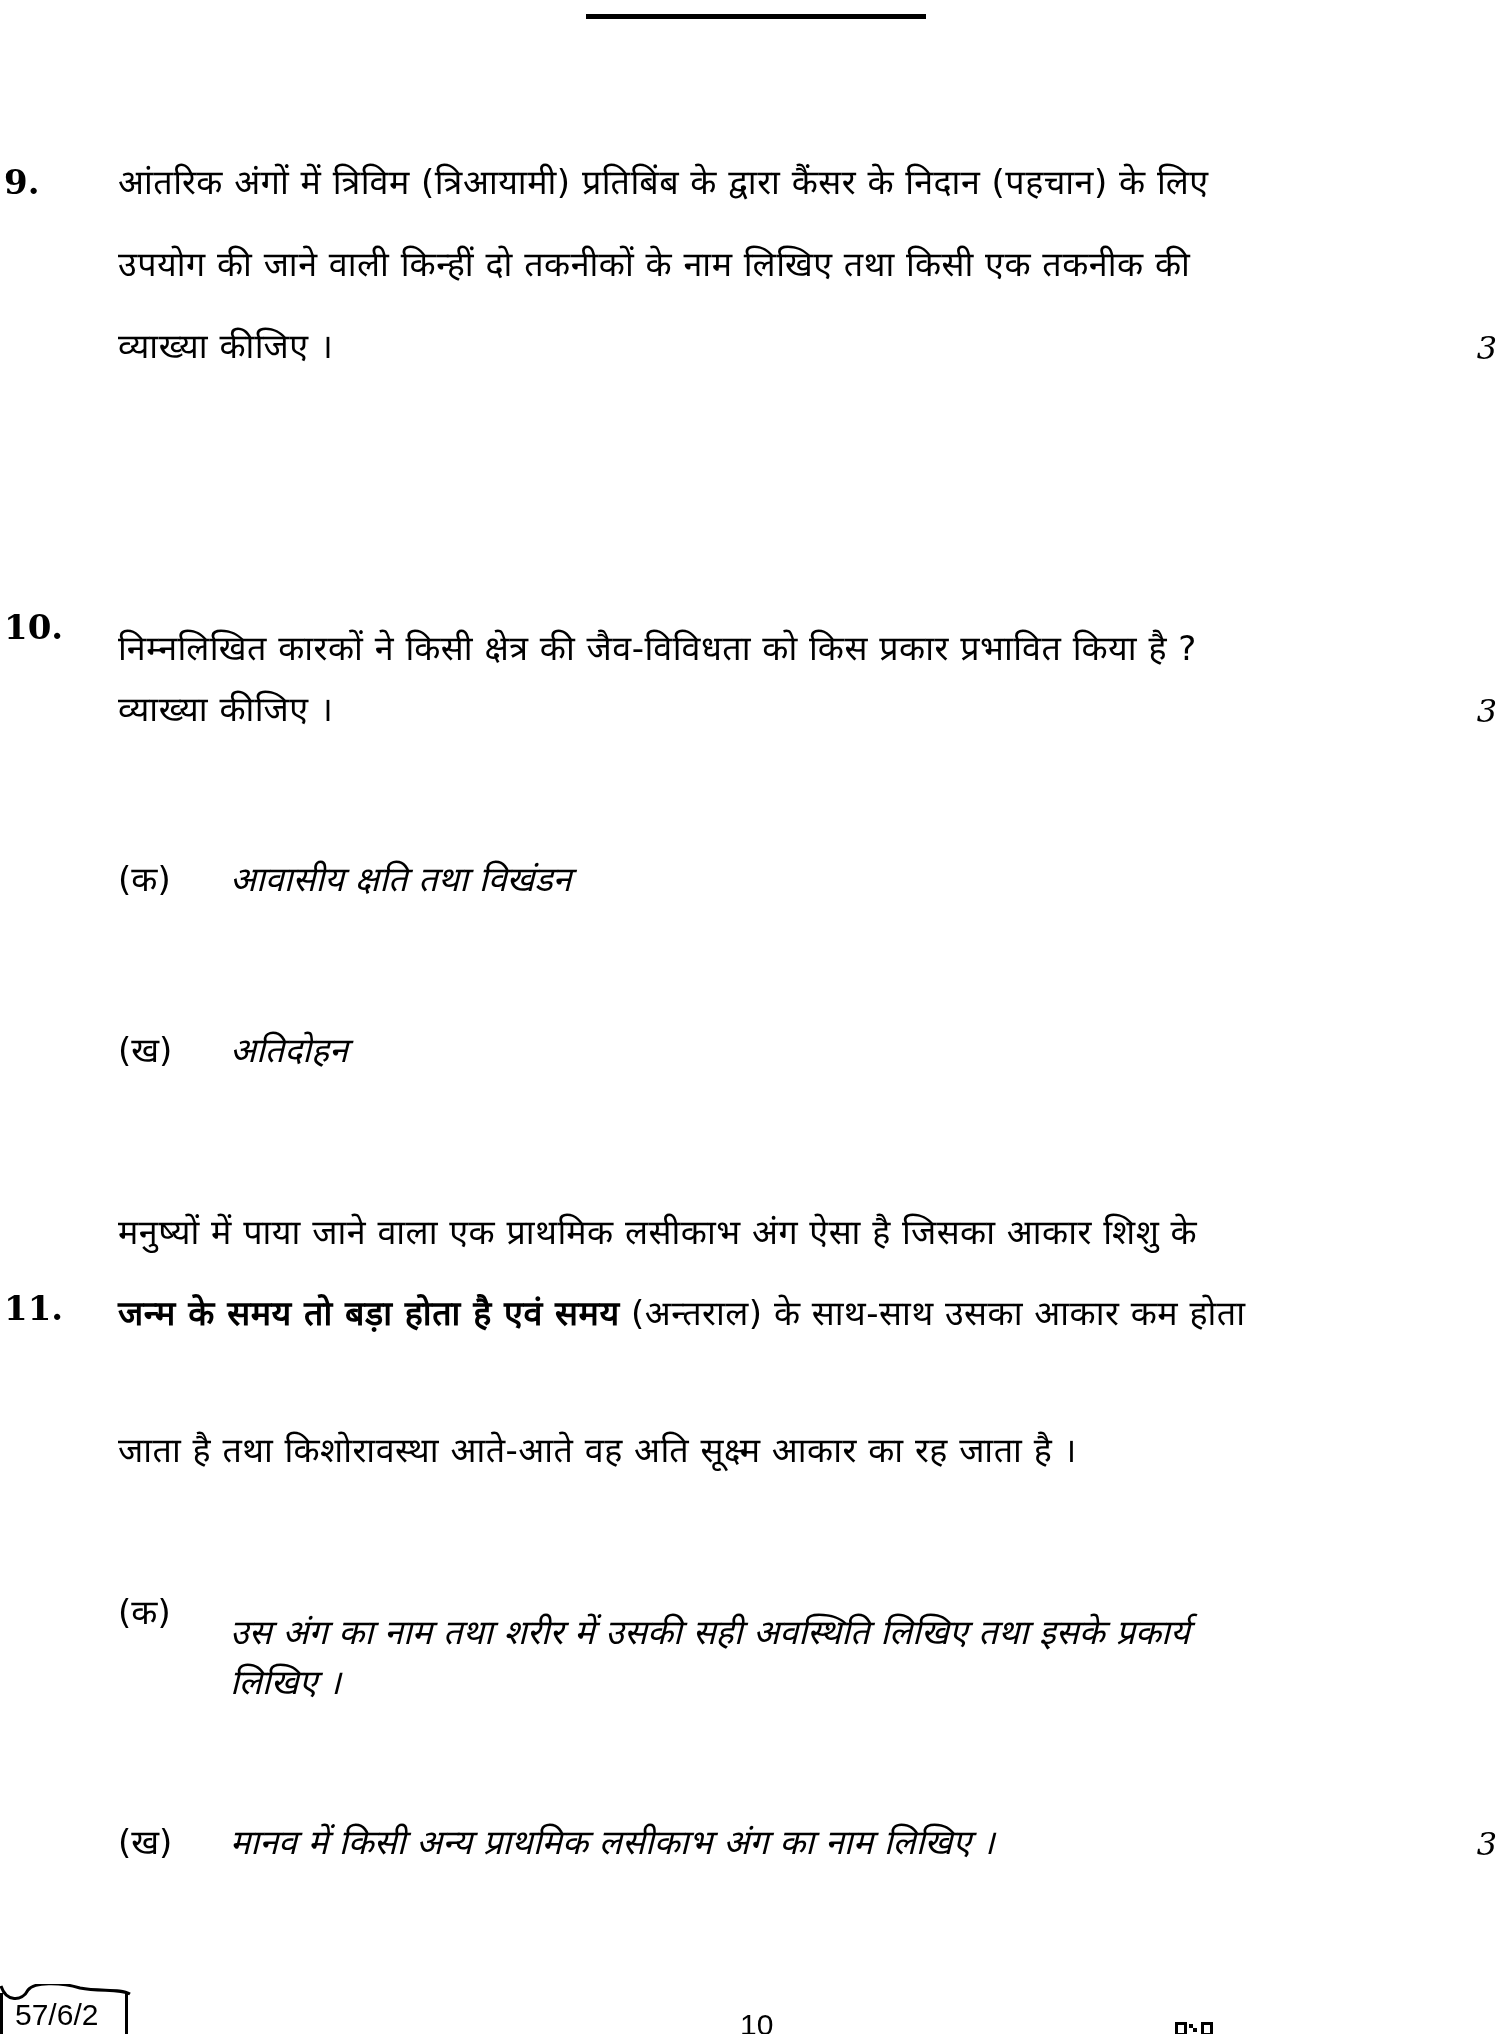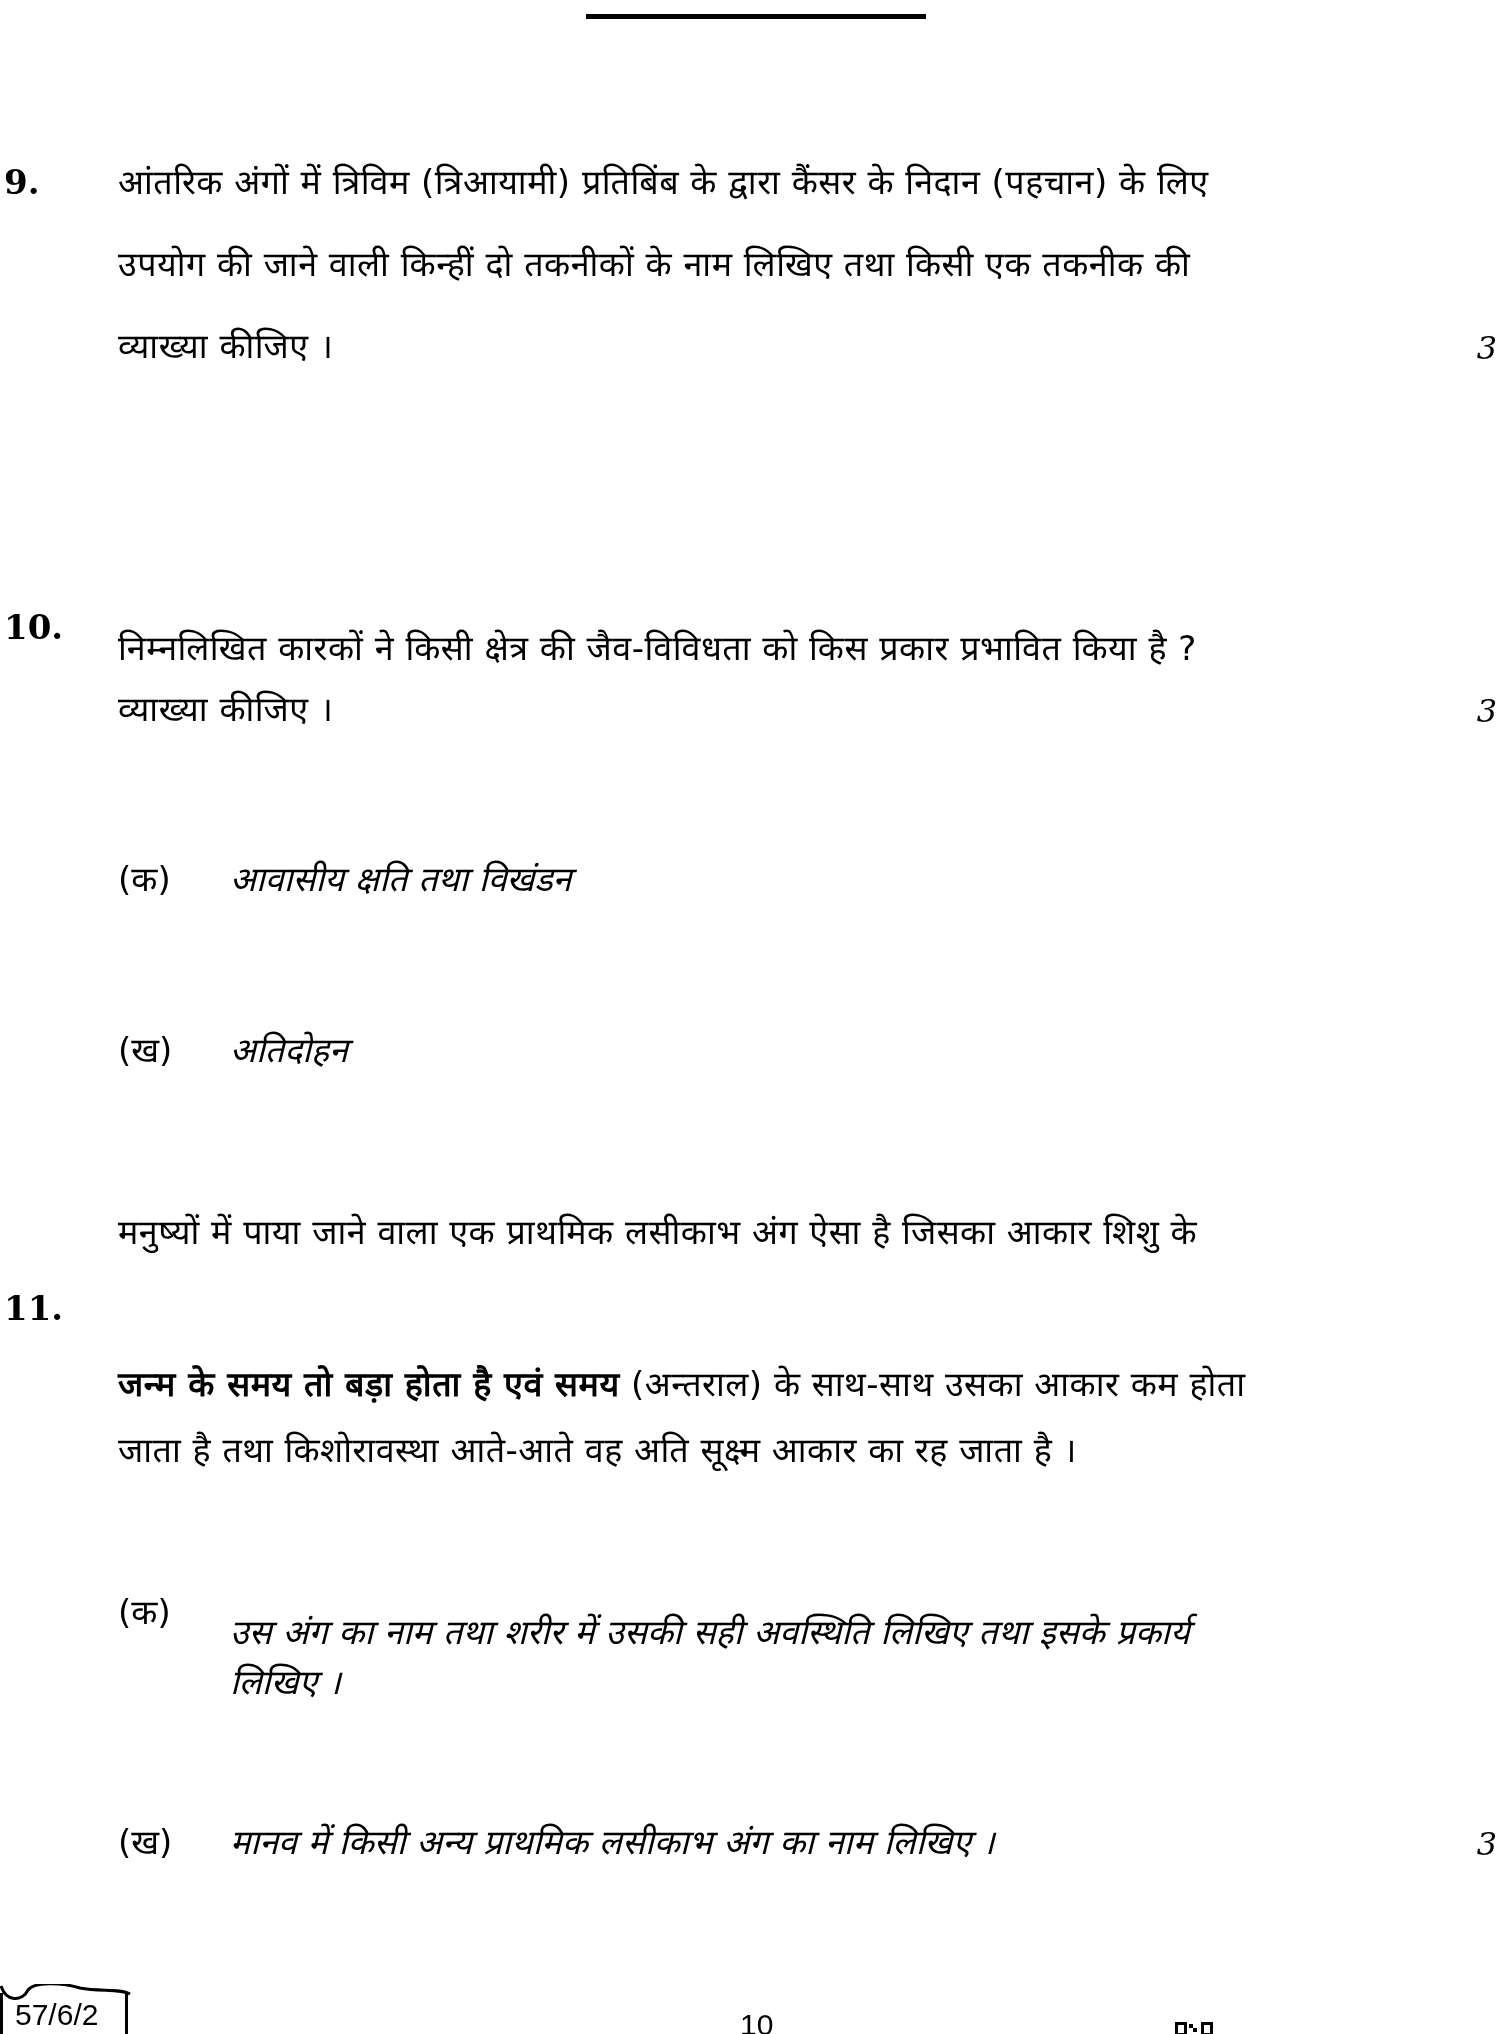--- a/index.html
+++ b/index.html
@@ -59,21 +59,21 @@
   <span class="sub-label" style="top:857px;">(क)</span>
   <span class="sub-text" style="top:857px;">आवासीय क्षति तथा विखंडन</span>
 
   <span class="sub-label" style="top:1028px;">(ख)</span>
   <span class="sub-text" style="top:1028px;">अतिदोहन</span>
 </div>
 
 <div>
   <span class="qnum" style="top:1286px;">11.</span>
   <div class="line" style="top:1210px;">मनुष्यों में पाया जाने वाला एक प्राथमिक लसीकाभ अंग ऐसा है जिसका आकार शिशु के</div>
-  <div class="line" style="top:1362px;">
+  <div class="line" style="top:1291px;">
     <span class="bold">जन्म के समय तो बड़ा होता है एवं समय</span>
     <span>(अन्तराल) के साथ-साथ उसका आकार कम होता</span>
   </div>
   <div class="line" style="top:1428px;">जाता है तथा किशोरावस्था आते-आते वह अति सूक्ष्म आकार का रह जाता है ।</div>
 
   <span class="sub-label" style="top:1590px;">(क)</span>
   <span class="sub-text" style="top:1590px;margin-top:20px;">उस अंग का नाम तथा शरीर में उसकी सही अवस्थिति लिखिए तथा इसके प्रकार्य</span>
   <span class="sub-text" style="top:1660px;">लिखिए ।</span>
 
   <span class="sub-label" style="top:1820px;">(ख)</span>

